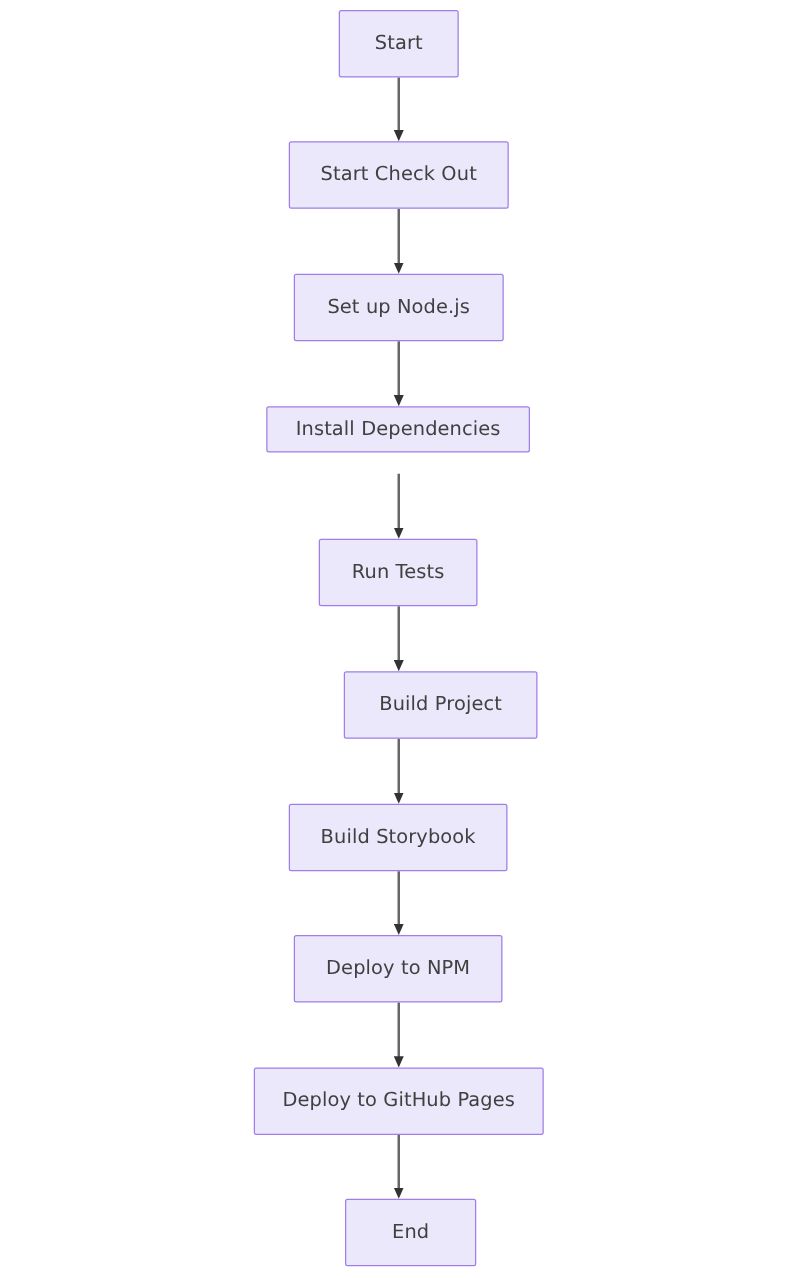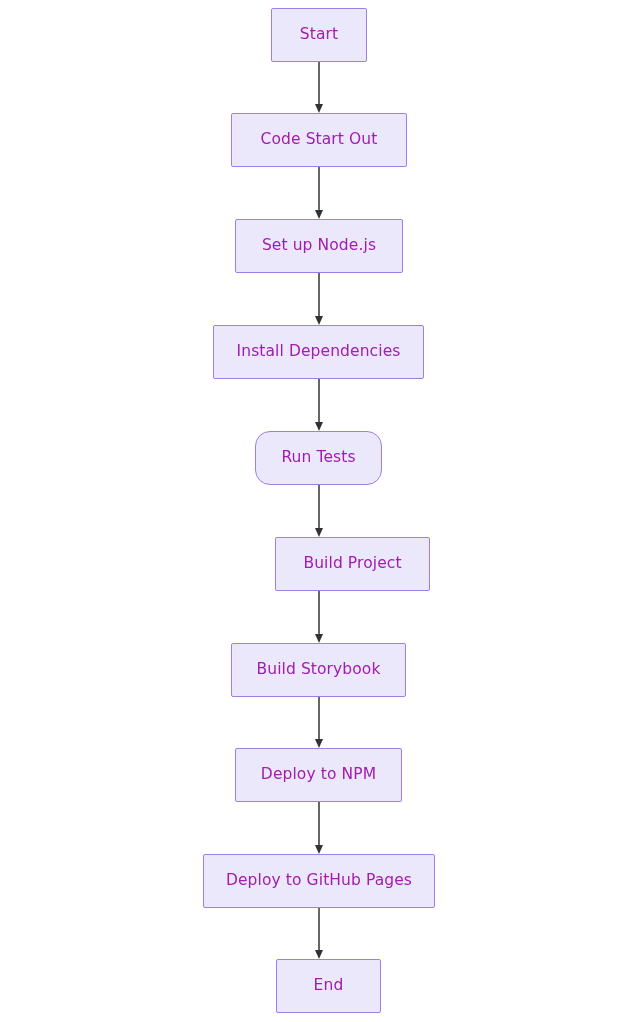--- a/index.html
+++ b/index.html
@@ -34,21 +34,21 @@
     border: 1.3px solid #9f7ee8;
     border-radius: 2px;
     display: flex;
     align-items: center;
     justify-content: center;
     z-index: 2;
   }
   .node-label {
     font-size: 15.5px;
     line-height: 1;
-    color: #a21caf;
+    color: #404040;
     white-space: nowrap;
     letter-spacing: 0.1px;
   }
 </style>
 </head>
 <body>
 
 <div id="flowchart">
   <svg class="edges" viewBox="0 0 638 1022" xmlns="http://www.w3.org/2000/svg">
     <defs>
@@ -66,29 +66,29 @@
         <line x1="319" y1="697" x2="319" y2="740" stroke="#666666" stroke-width="2" marker-end="url(#arrowhead)"></line>
         <line x1="319" y1="802" x2="319" y2="846" stroke="#666666" stroke-width="2" marker-end="url(#arrowhead)"></line>
         <line x1="319" y1="908" x2="319" y2="951" stroke="#666666" stroke-width="2" marker-end="url(#arrowhead)"></line>
       </g>
   </svg>
   <div id="node-layer">
       <div class="node" style="left: 271px; top: 8px; width: 96px; height: 54px;">
         <span class="node-label">Start</span>
       </div>
       <div class="node" style="left: 231px; top: 113px; width: 176px; height: 54px;">
-        <span class="node-label">Code Start Out</span>
+        <span class="node-label">Start Check Out</span>
       </div>
       <div class="node" style="left: 235px; top: 219px; width: 168px; height: 54px;">
         <span class="node-label">Set up Node.js</span>
       </div>
-      <div class="node" style="left: 213px; top: 325px; width: 211px; height: 54px;">
+      <div class="node" style="left: 213px; top: 325px; width: 211px; height: 37px;">
         <span class="node-label">Install Dependencies</span>
       </div>
-      <div class="node" style="left: 255px; top: 431px; width: 127px; height: 54px; border-radius: 15px;">
+      <div class="node" style="left: 255px; top: 431px; width: 127px; height: 54px;">
         <span class="node-label">Run Tests</span>
       </div>
       <div class="node" style="left: 241px; top: 537px; width: 155px; height: 54px; margin-left: 34px;">
         <span class="node-label">Build Project</span>
       </div>
       <div class="node" style="left: 231px; top: 643px; width: 175px; height: 54px;">
         <span class="node-label">Build Storybook</span>
       </div>
       <div class="node" style="left: 235px; top: 748px; width: 167px; height: 54px; text-align: right;">
         <span class="node-label">Deploy to NPM</span>

